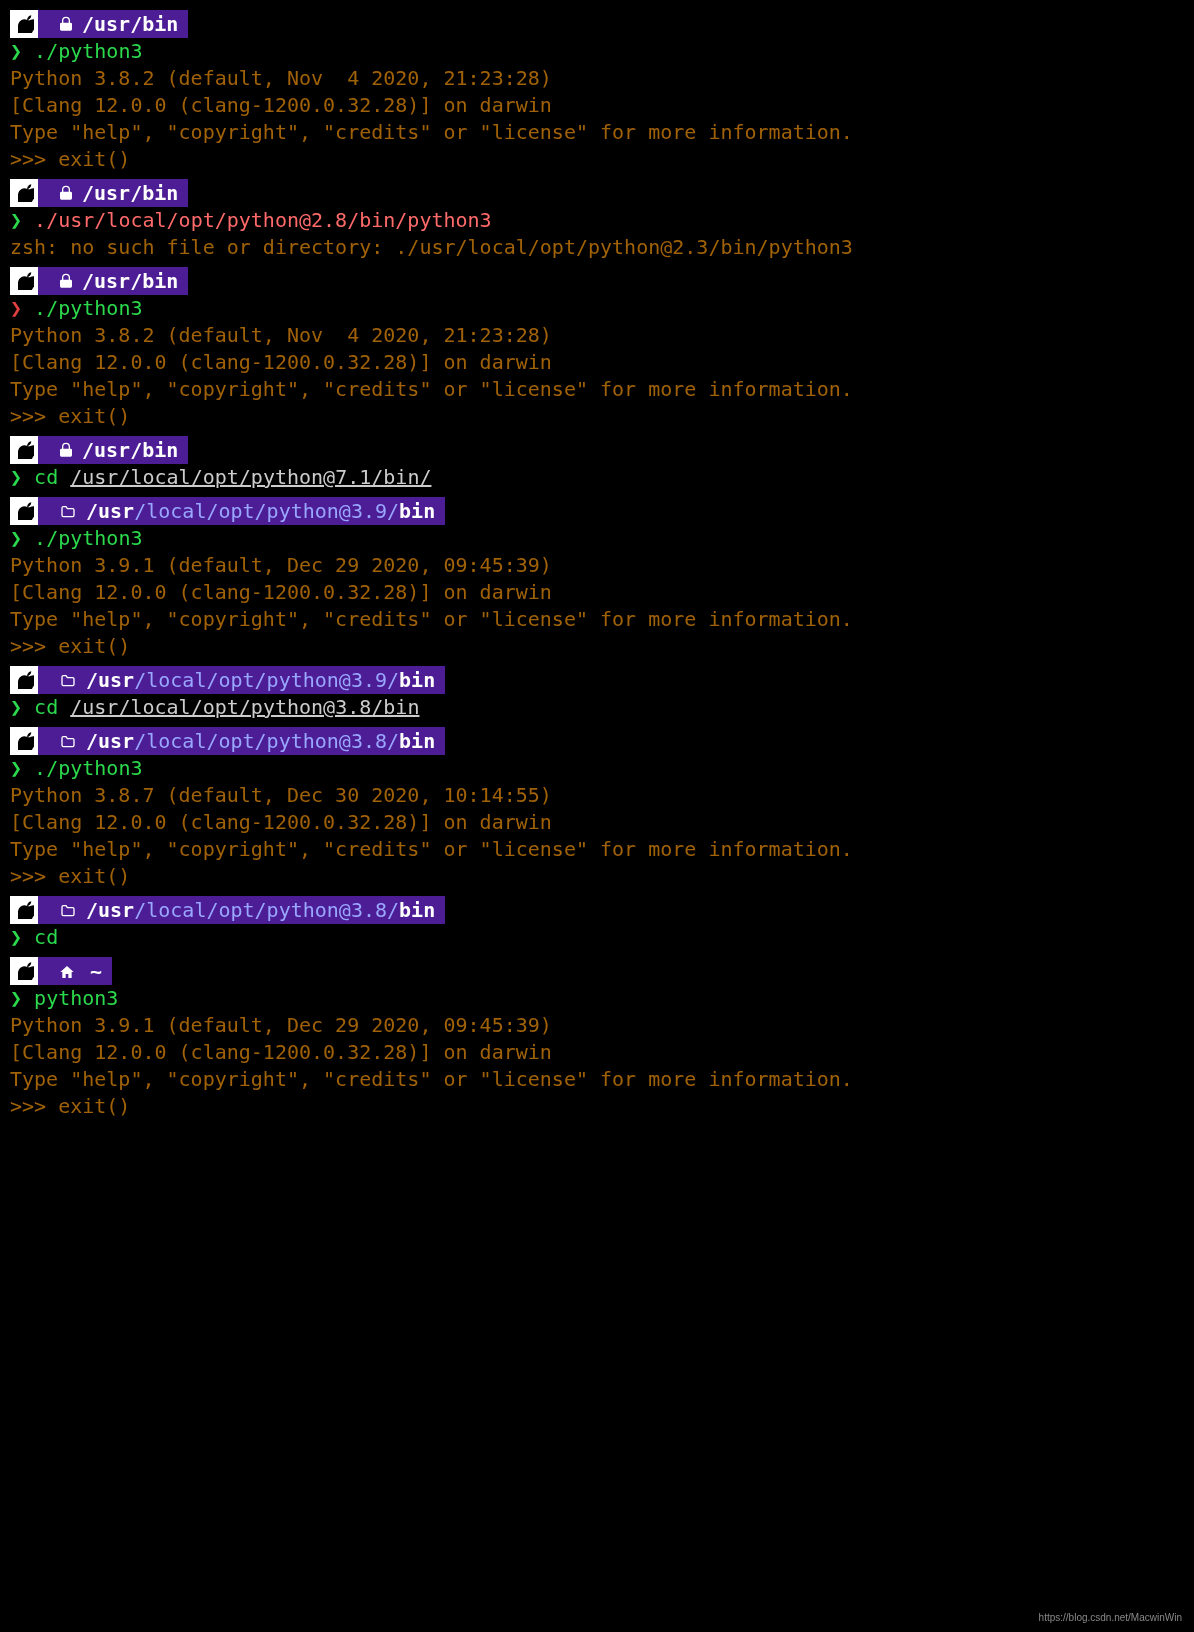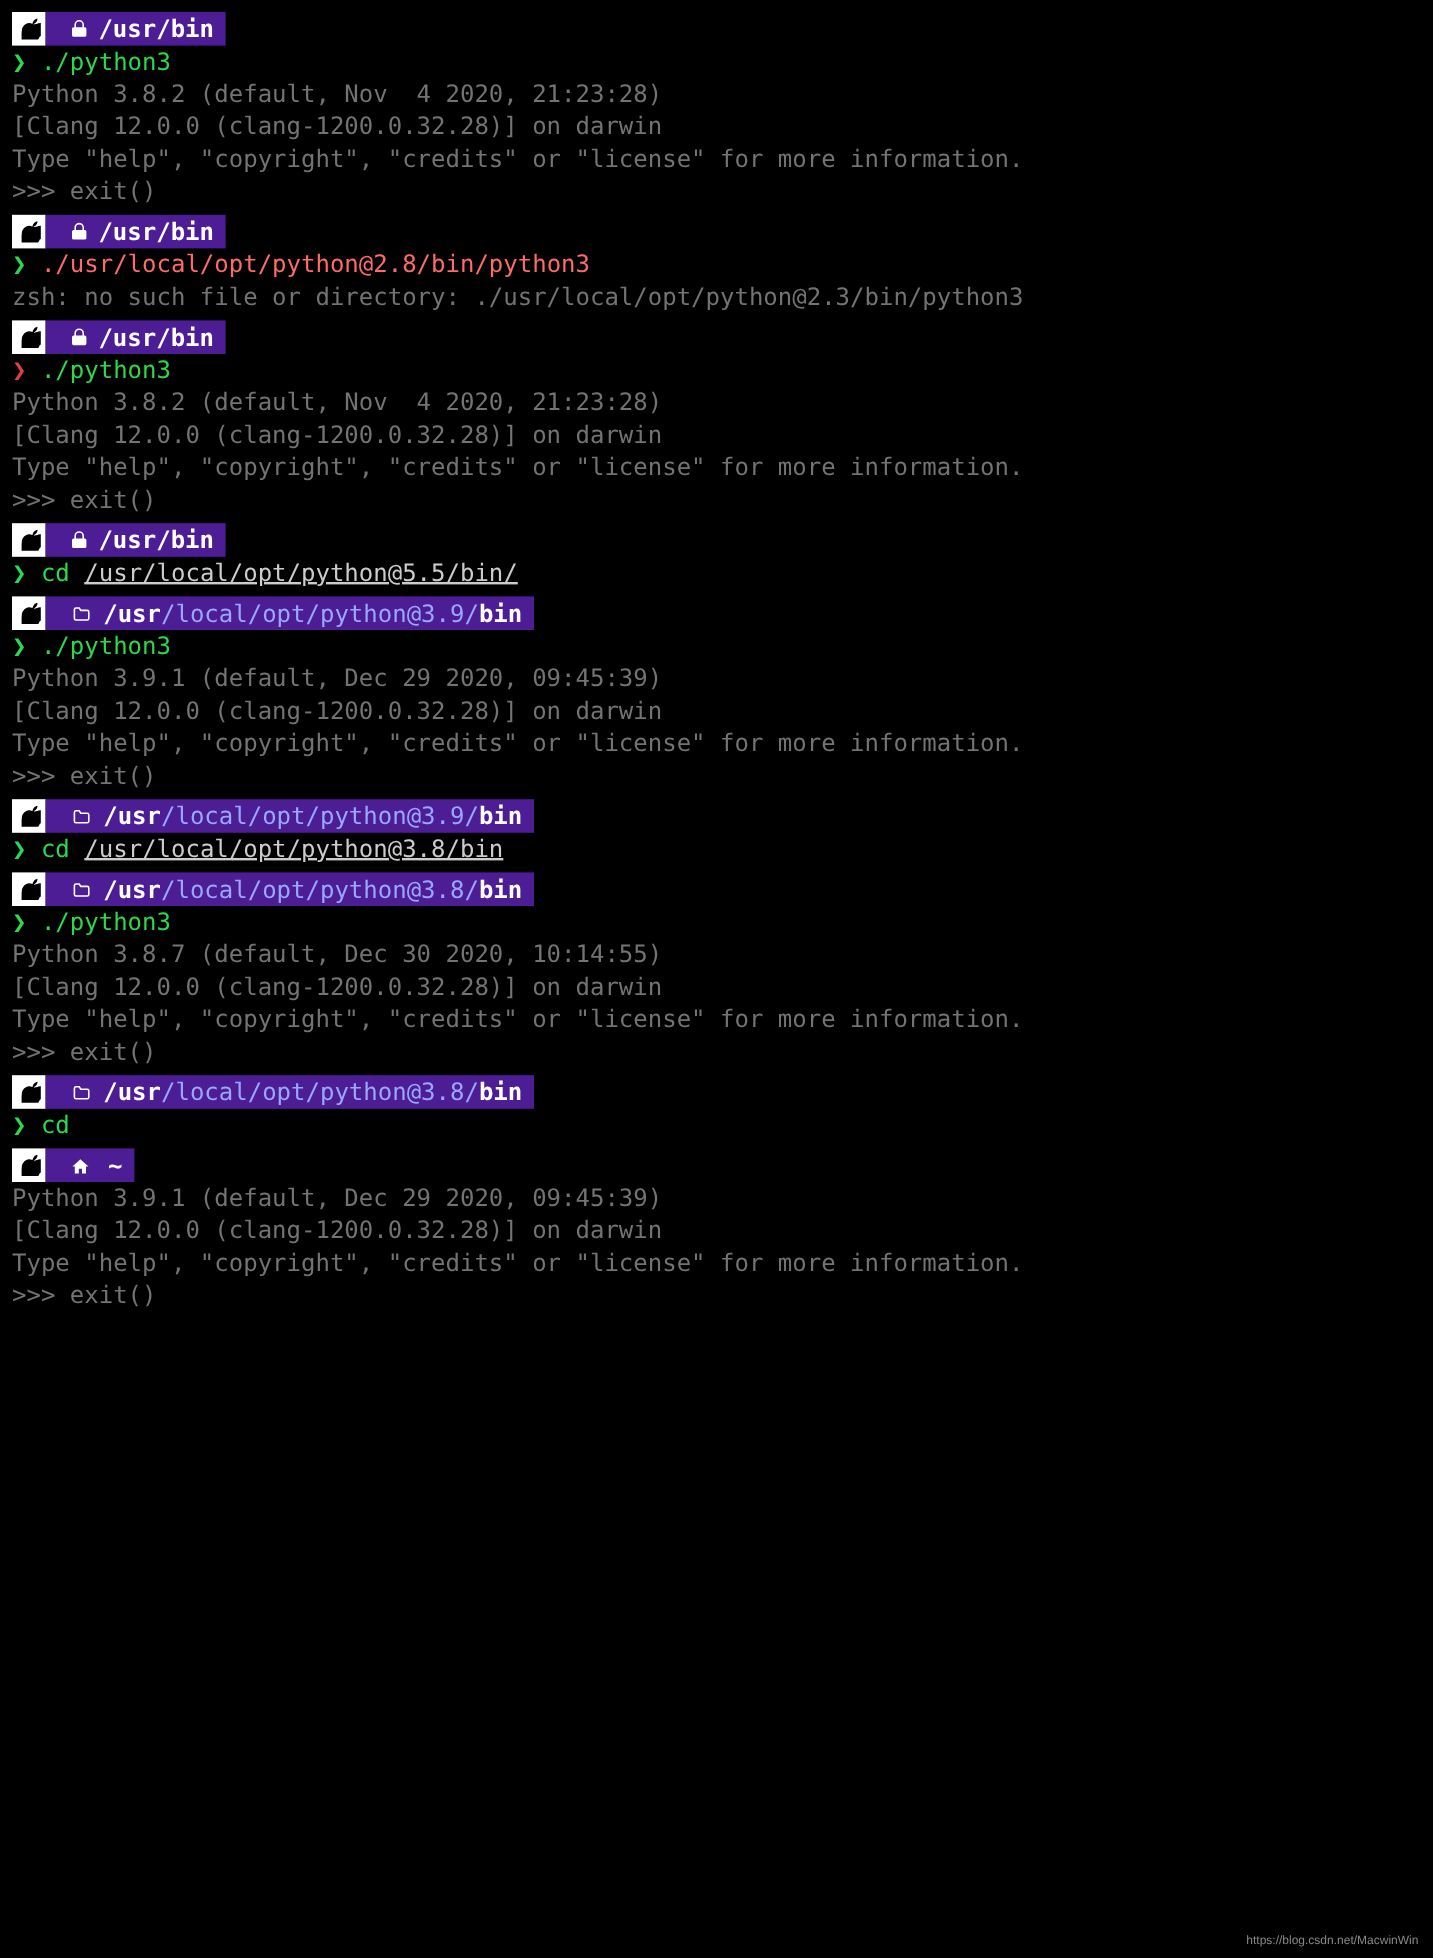--- a/index.html
+++ b/index.html
@@ -41,21 +41,21 @@
   .dim { color: #9aa7ff; font-weight: normal; }
   .bold { font-weight: bold; color:#fff;}
   .cmd-line { }
   .arrow { font-weight: bold; }
   .arrow.green { color: #2bd94c; }
   .arrow.red   { color: #e04040; }
   .cmd { color: #2bd94c; }
   .cmd.err { color: #ff6a6a; }
   .arg { color: #ccc; }
   .ul { text-decoration: underline; }
-  .out { color: #737373; white-space: pre; }
+  .out { color: #a16207; white-space: pre; }
   .home { font-weight: bold; }
   .watermark {
     position: fixed;
     right: 12px;
     bottom: 8px;
     font-size: 10px;
     color: #888;
     font-family: sans-serif;
   }
   .apple-logo {
@@ -131,21 +131,21 @@
             <path d="M130 40c-8 10-20 18-32 17-2-13 5-26 12-34C118 13 132 5 143 4c1 13-4 26-13 36zm36 130c-6 14-9 20-17 32-11 17-27 38-46 38-17 0-22-11-45-11s-29 11-46 11c-19 0-33-19-44-36C-6 162-10 108 10 79c14-21 36-33 57-33 21 0 34 12 51 12 16 0 26-12 51-12 18 0 38 10 51 27-45 25-38 89-4 97z"></path>
           </svg>
         </span>
         <span class="seg blue">
           <span class="icon"><svg width="16" height="18" viewBox="0 0 24 24" fill="#fff">
               <path d="M6 10V7a6 6 0 1112 0v3h1a2 2 0 012 2v8a2 2 0 01-2 2H5a2 2 0 01-2-2v-8a2 2 0 012-2h1zm2 0h8V7a4 4 0 10-8 0v3z"></path>
             </svg></span>
           <span class="path"><span class="bold">/usr/bin</span></span>
         </span>
       </div>
-      <div class="cmd-line"><span class="arrow green">❯</span> <span class="cmd">cd</span> <span class="arg ul">/usr/local/opt/python@5.5/bin/</span></div>
+      <div class="cmd-line"><span class="arrow green">❯</span> <span class="cmd">cd</span> <span class="arg ul">/usr/local/opt/python@7.1/bin/</span></div>
     </div>
     <div class="block">
       <div class="prompt-row">
         <span class="seg apple">
           <svg class="apple-logo" viewBox="0 0 170 200" fill="#000">
             <path d="M130 40c-8 10-20 18-32 17-2-13 5-26 12-34C118 13 132 5 143 4c1 13-4 26-13 36zm36 130c-6 14-9 20-17 32-11 17-27 38-46 38-17 0-22-11-45-11s-29 11-46 11c-19 0-33-19-44-36C-6 162-10 108 10 79c14-21 36-33 57-33 21 0 34 12 51 12 16 0 26-12 51-12 18 0 38 10 51 27-45 25-38 89-4 97z"></path>
           </svg>
         </span>
         <span class="seg blue">
           <span class="icon"><svg width="20" height="16" viewBox="0 0 24 24" fill="none" stroke="#fff" stroke-width="2">
@@ -219,20 +219,21 @@
             <path d="M130 40c-8 10-20 18-32 17-2-13 5-26 12-34C118 13 132 5 143 4c1 13-4 26-13 36zm36 130c-6 14-9 20-17 32-11 17-27 38-46 38-17 0-22-11-45-11s-29 11-46 11c-19 0-33-19-44-36C-6 162-10 108 10 79c14-21 36-33 57-33 21 0 34 12 51 12 16 0 26-12 51-12 18 0 38 10 51 27-45 25-38 89-4 97z"></path>
           </svg>
         </span>
         <span class="seg blue">
           <span class="icon"><svg width="18" height="16" viewBox="0 0 24 24" fill="#fff">
               <path d="M12 3l10 9h-3v9h-5v-6H10v6H5v-9H2l10-9z"></path>
             </svg></span>
           <span class="path"><span class="bold home" style="margin-left:6px">~</span></span>
         </span>
       </div>
+      <div class="cmd-line"><span class="arrow green">❯</span> <span class="cmd">python3</span></div>
       <div class="out">Python 3.9.1 (default, Dec 29 2020, 09:45:39)
 [Clang 12.0.0 (clang-1200.0.32.28)] on darwin
 Type "help", "copyright", "credits" or "license" for more information.
 &gt;&gt;&gt; exit()</div>
     </div>
   </div>
 
 <div class="watermark">https://blog.csdn.net/MacwinWin</div>
 
 </body></html>

